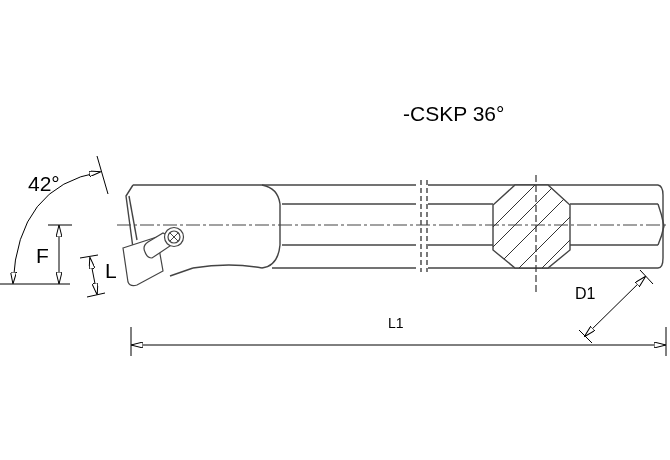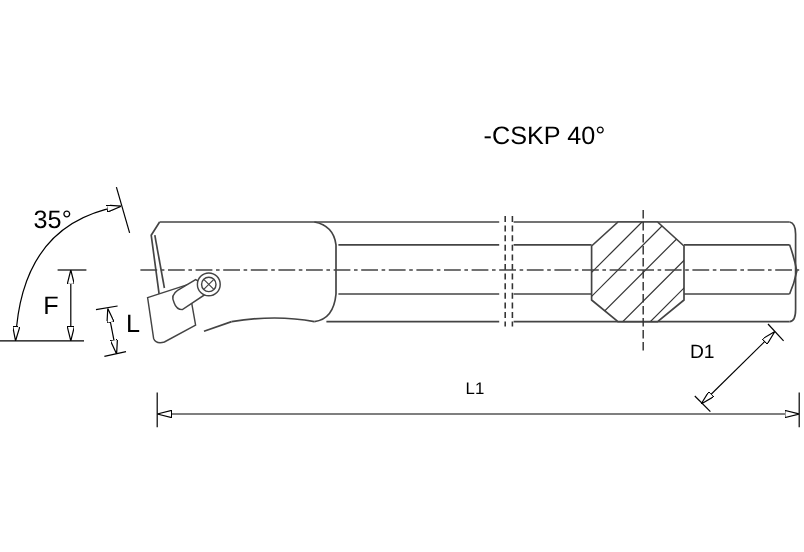--- a/index.html
+++ b/index.html
@@ -115,19 +115,19 @@
       <path d="M132,345 L665,345" marker-start="url(#arr)" marker-end="url(#arr)"></path>
     </g>
 
     <g stroke="#000" stroke-width="1" fill="none">
       <path d="M640,270 L653,284"></path>
       <path d="M579,330 L592,343"></path>
       <path d="M645,277 L585,336" marker-start="url(#arr)" marker-end="url(#arr)"></path>
     </g>
   </svg>
 
-  <div class="label title">-CSKP 40°</div>
-  <div class="label ang">35°</div>
+  <div class="label title">-CSKP 36°</div>
+  <div class="label ang">42°</div>
   <div class="label f">F</div>
   <div class="label l">L</div>
   <div class="label l1">L1</div>
   <div class="label d1">D1</div>
 </div>
 
 </body></html>

